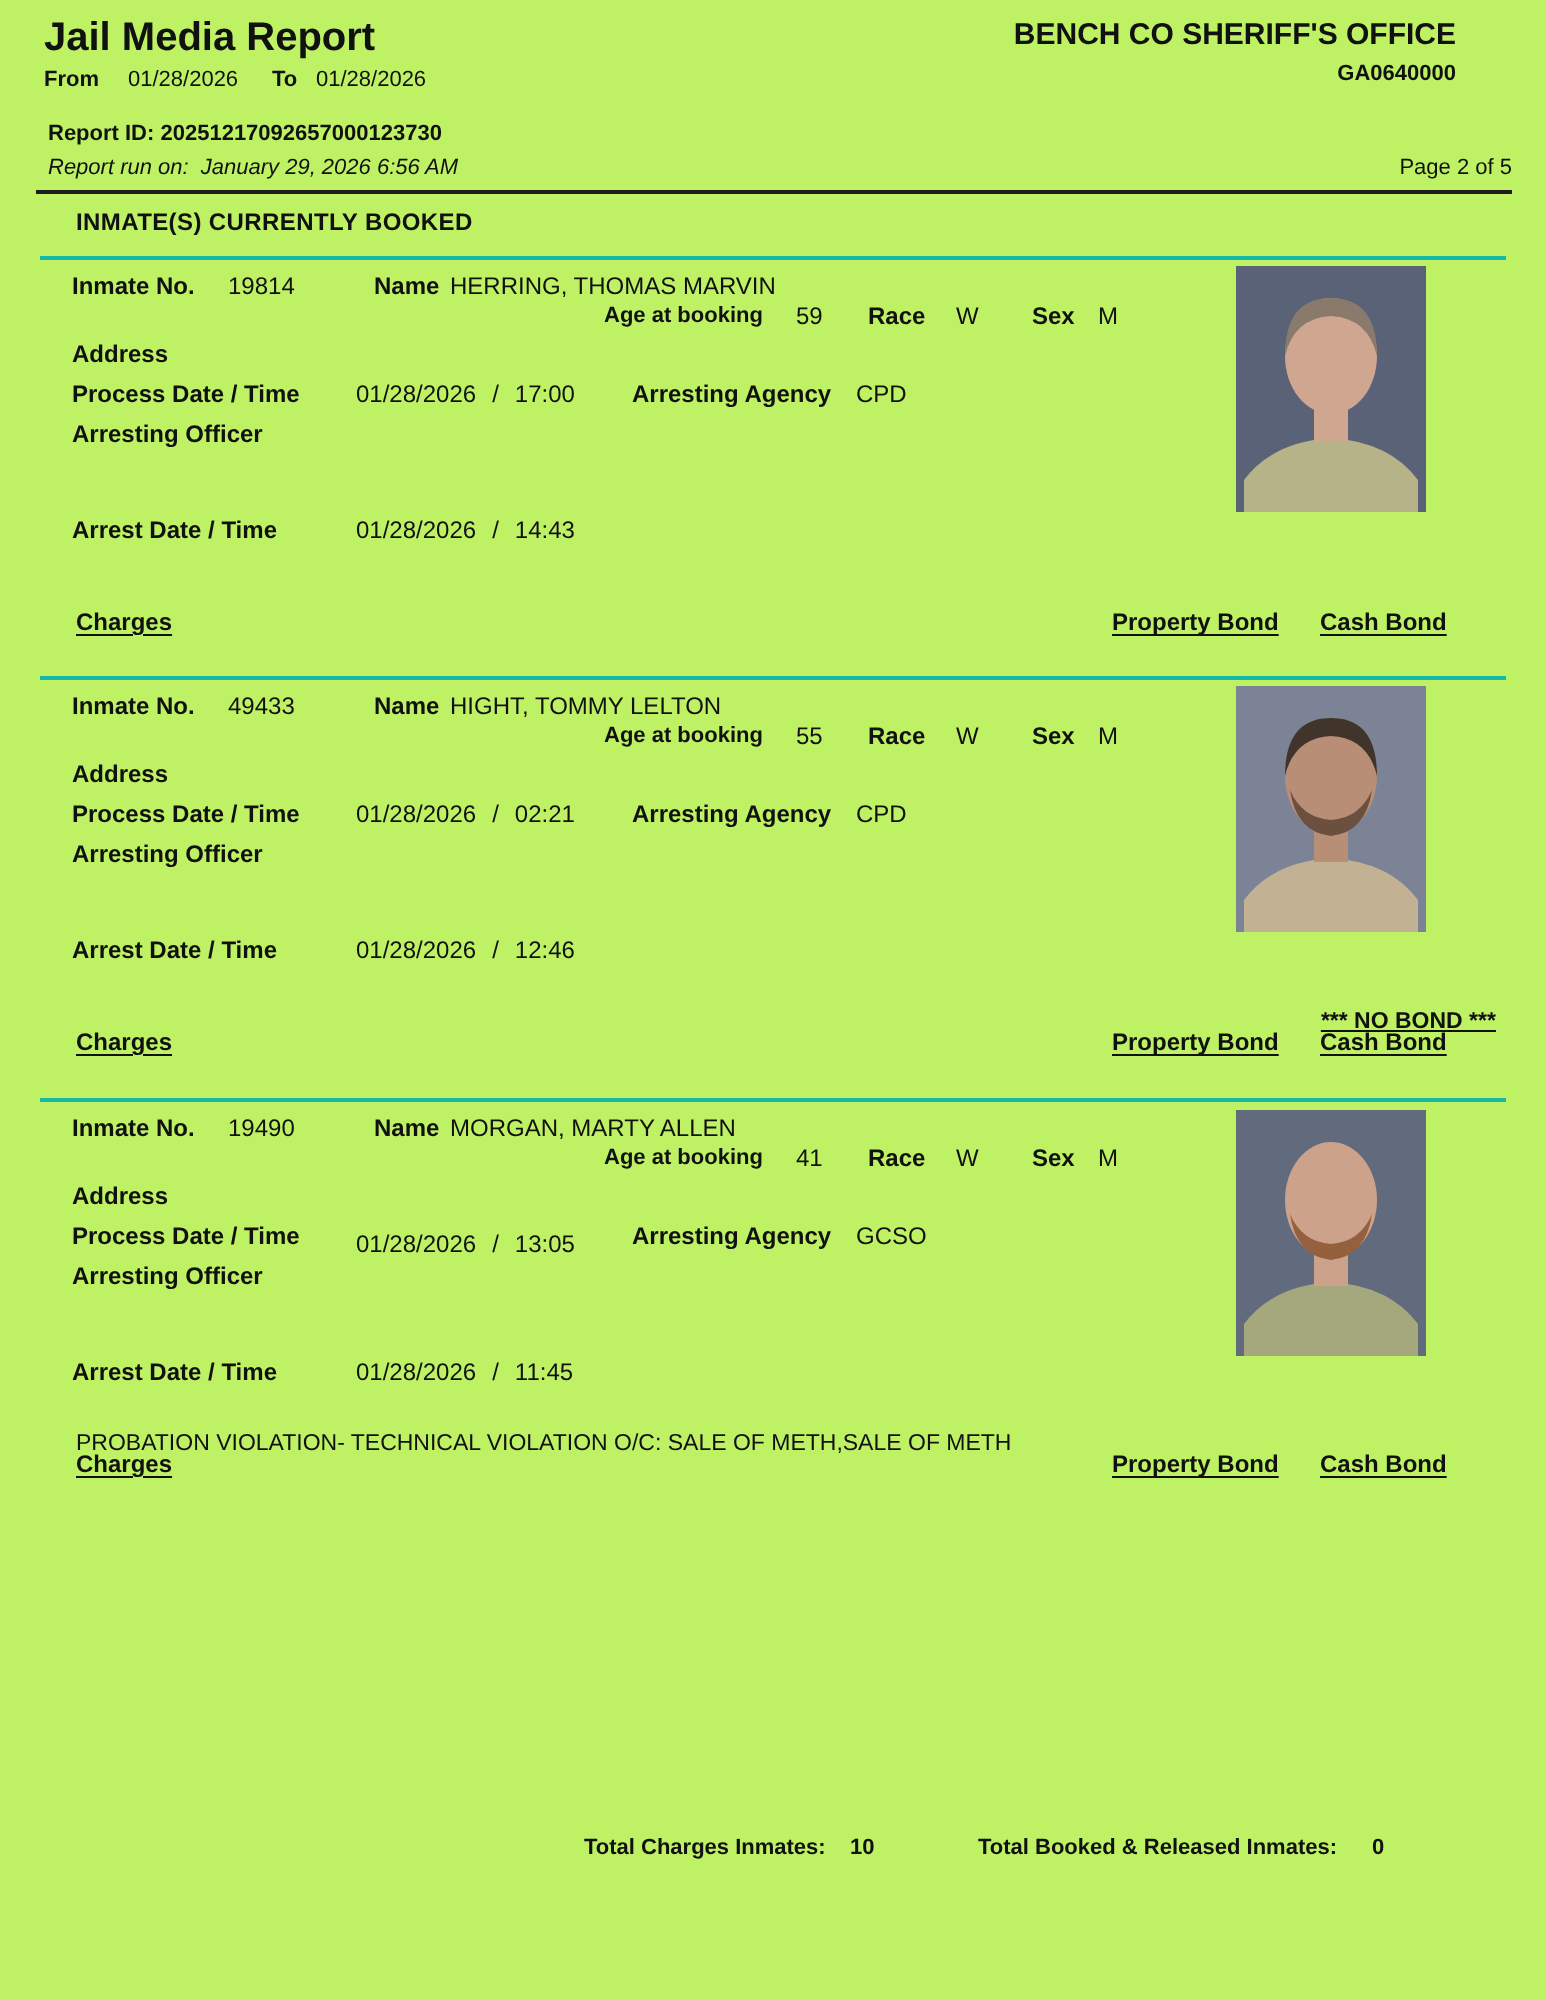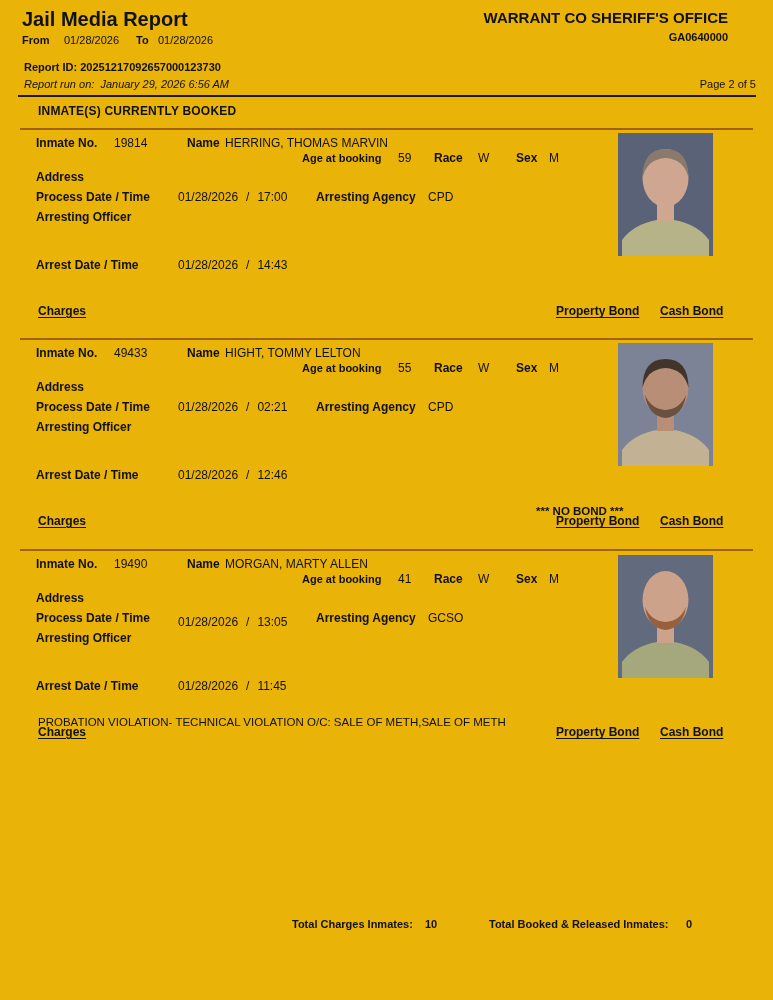--- a/index.html
+++ b/index.html
@@ -1,52 +1,52 @@
 <!DOCTYPE html>
 <html><head>
 <meta charset="utf-8">
 <style>
   html,body{margin:0;padding:0;background:#e8e8e8;}
   .page{
     position:relative;
     width:773px;height:1000px;
-    background:#eab308;
+    background:#bef264;
     font-family:"Liberation Sans", sans-serif;
     color:#111;
     overflow:hidden;
     margin:0 auto;
   }
   .abs{position:absolute;white-space:nowrap;}
   .b{font-weight:bold;}
   .i{font-style:italic;}
   .u{text-decoration:underline;text-underline-offset:2px;margin-top:28px;}
   .fs20{font-size:20px;}
   .fs15{font-size:15px;}
   .fs12{font-size:12px;}
   .fs115{font-size:11.5px;}
   .fs11{font-size:11px;}
   .right{text-align:right;}
   .hrule{position:absolute;height:2px;background:#1c1c1f;}
-  .record{position:absolute;left:20px;width:733px;height:210px;border-top:2px solid #a16207;}
+  .record{position:absolute;left:20px;width:733px;height:210px;border-top:2px solid #14b8a6;}
   .photo{position:absolute;width:95px;height:123px;display:block;}
   .slash{display:inline-block;margin:0 8px;}
-  .bondnote{position:absolute;left:516px;width:212px;text-align:left;}
+  .bondnote{position:absolute;left:516px;width:212px;text-align:right;text-decoration:underline;}
 </style>
 </head>
 <body>
 
 <div class="page">
 
   <div class="abs b fs20" style="left:22px;top:8px">Jail Media Report</div>
   <div class="abs b fs11" style="left:22px;top:34px">From</div>
   <div class="abs fs11" style="left:64px;top:34px">01/28/2026</div>
   <div class="abs b fs11" style="left:136px;top:34px">To</div>
   <div class="abs fs11" style="left:158px;top:34px">01/28/2026</div>
 
-  <div class="abs b fs15 right" style="right:45px;top:9px">WARRANT CO SHERIFF'S OFFICE</div>
+  <div class="abs b fs15 right" style="right:45px;top:9px">BENCH CO SHERIFF'S OFFICE</div>
   <div class="abs b fs11 right" style="right:45px;top:31px">GA0640000</div>
 
   <div class="abs b fs11" style="left:24px;top:61px">
     <span>Report ID:</span>
     <span>20251217092657000123730</span>
   </div>
   <div class="abs i fs11" style="left:24px;top:78px">
     <span>Report run on:</span>
     <span style="margin-left:3px">January 29, 2026 6:56 AM</span>
   </div>

